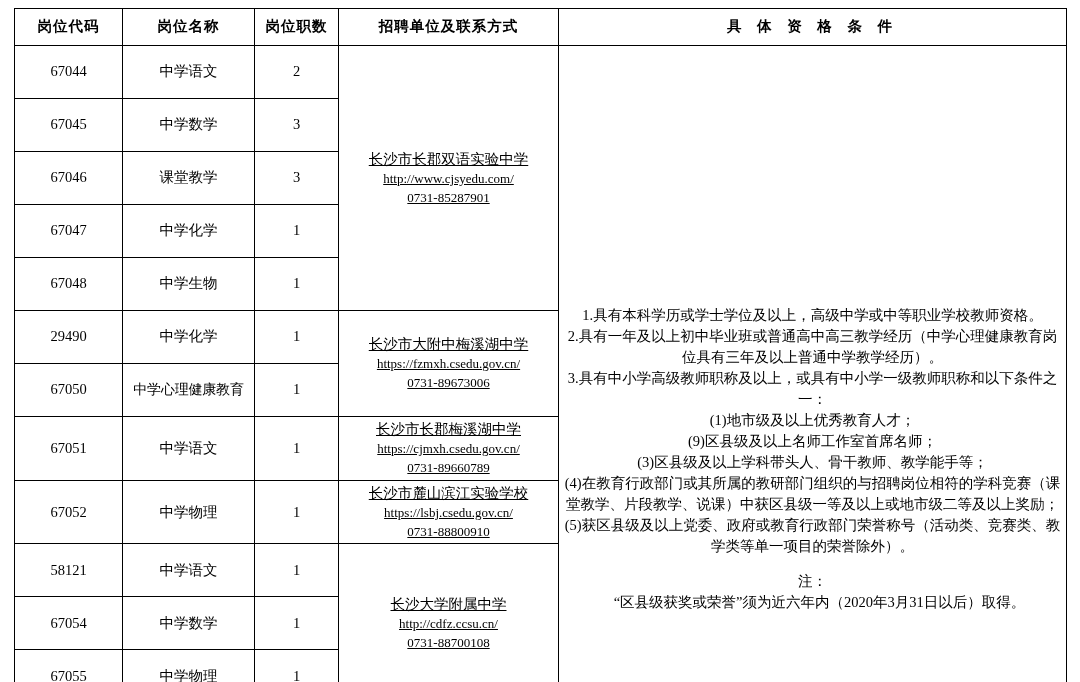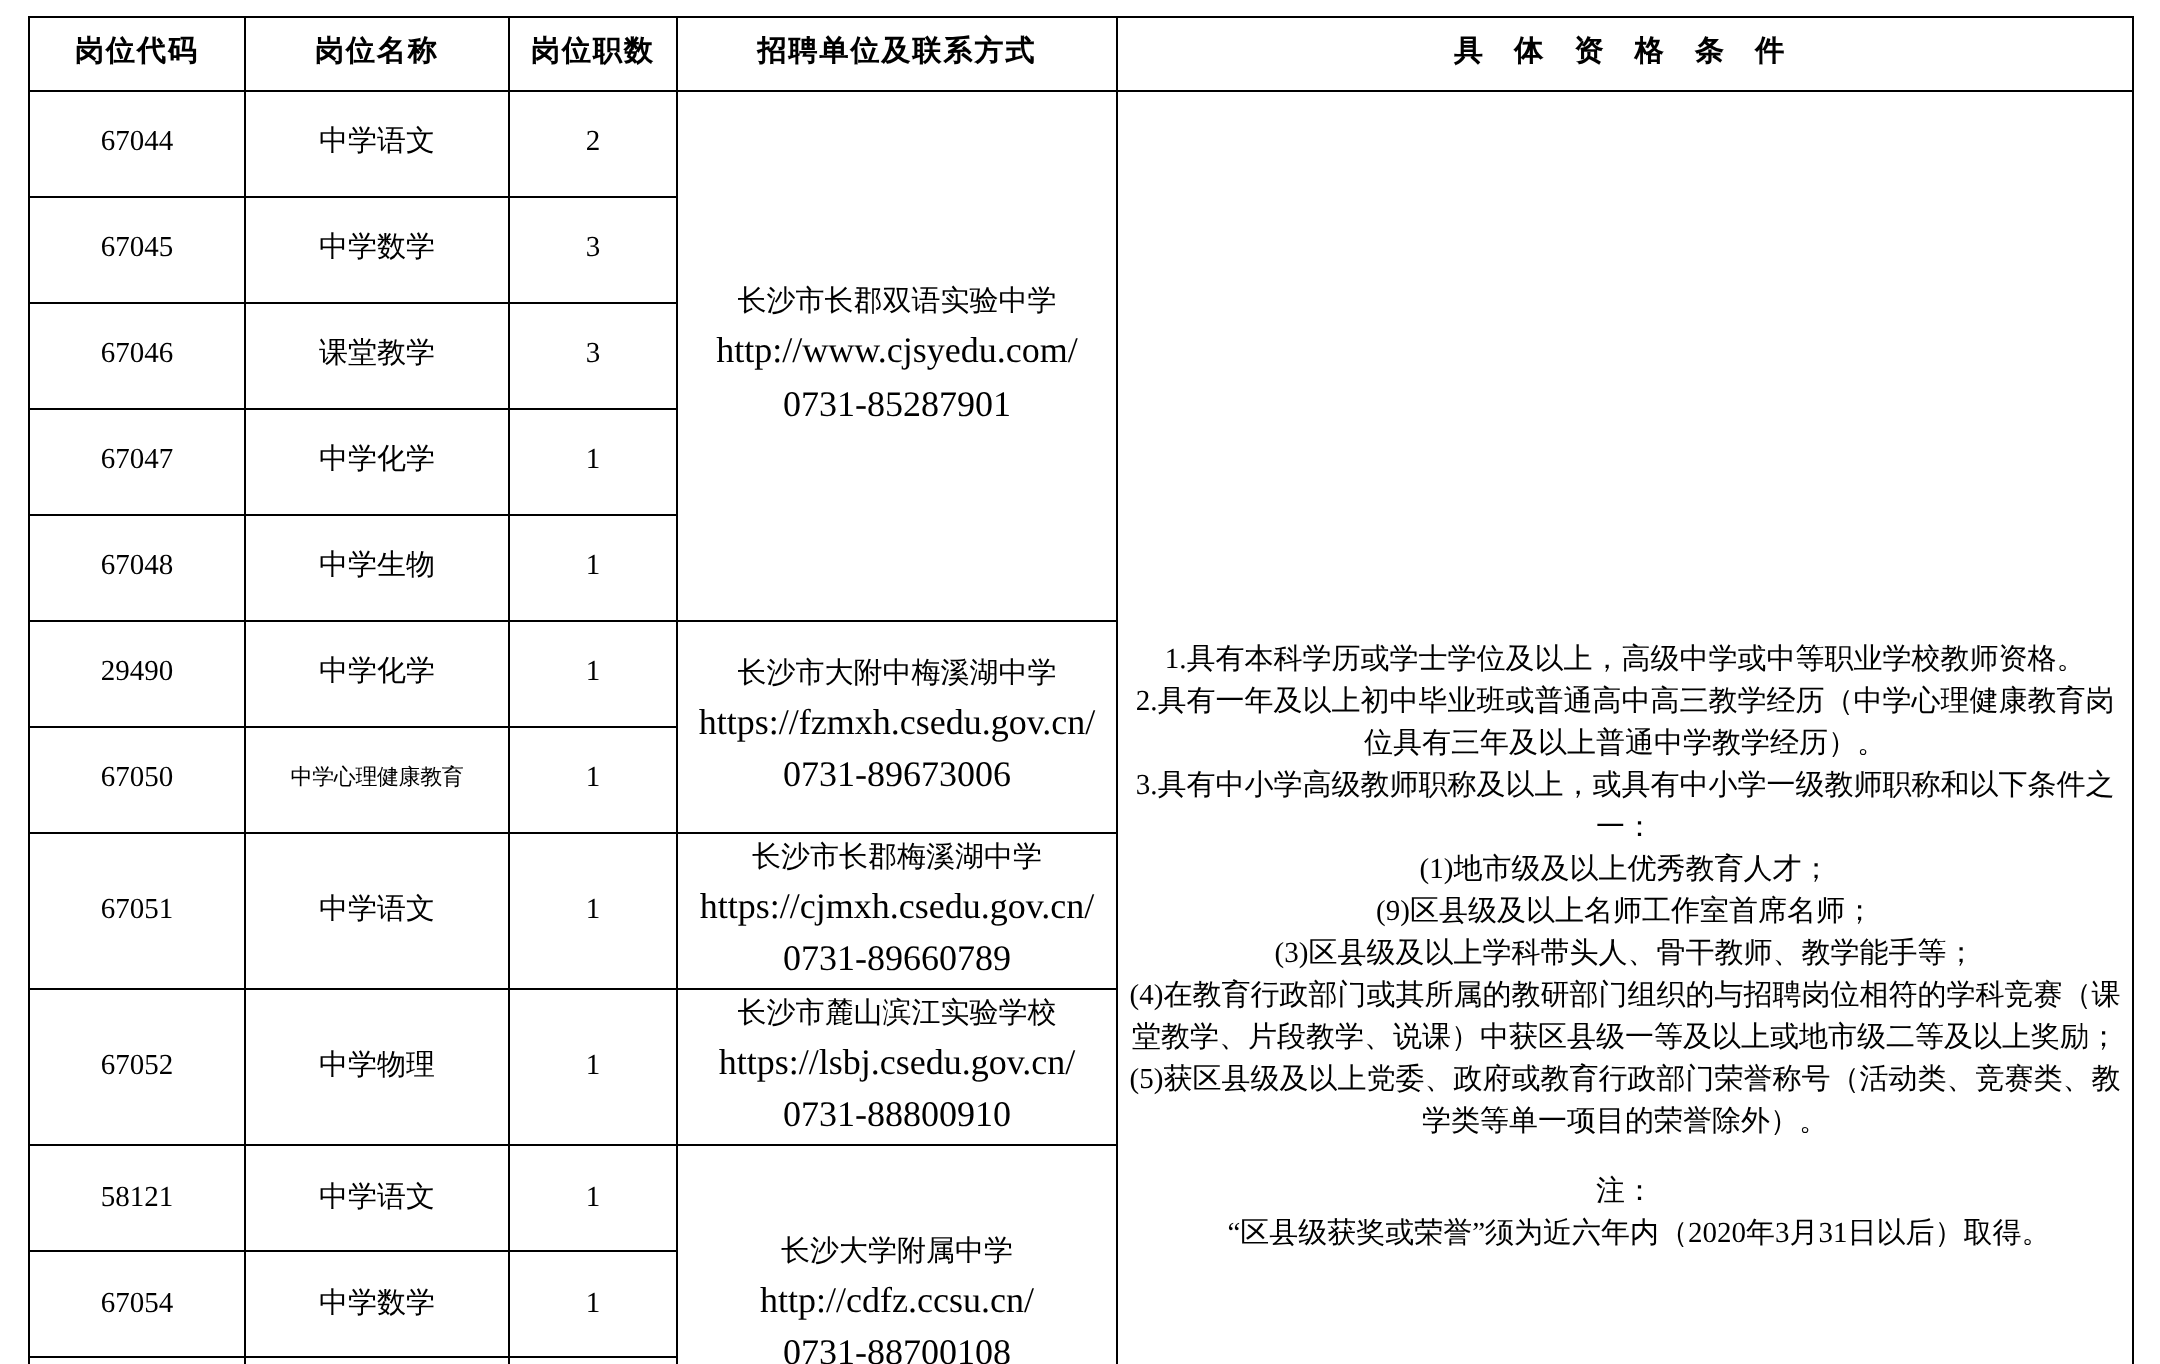--- a/index.html
+++ b/index.html
@@ -53,36 +53,37 @@
 
   td.code-cell,
   td.name-cell,
   td.count-cell {
     height: 48px;
   }
   td.name-cell {
     font-size: 14.5px;
   }
   td.name-cell.narrow {
-    font-size: 11px;
+    font-size: 14px;
     letter-spacing: -0.2px;
   }
   td.unit-cell {
     font-size: 14.5px;
     line-height: 1.75;
     padding: 4px 6px;
+    text-decoration: underline;
   }
   td.unit-cell .u-name {
     display: block;
   }
   td.unit-cell .u-url,
   td.unit-cell .u-tel {
     display: block;
     font-family: "Liberation Serif", "DejaVu Serif", serif;
-    font-size: 18px;
+    font-size: 13px;
   }
   td.qual-cell {
     vertical-align: top;
     text-align: left;
     padding: 8px 10px 8px 12px;
     font-size: 14px;
     line-height: 1.62;
   }
   td.qual-cell .q-inner {
     display: block;

